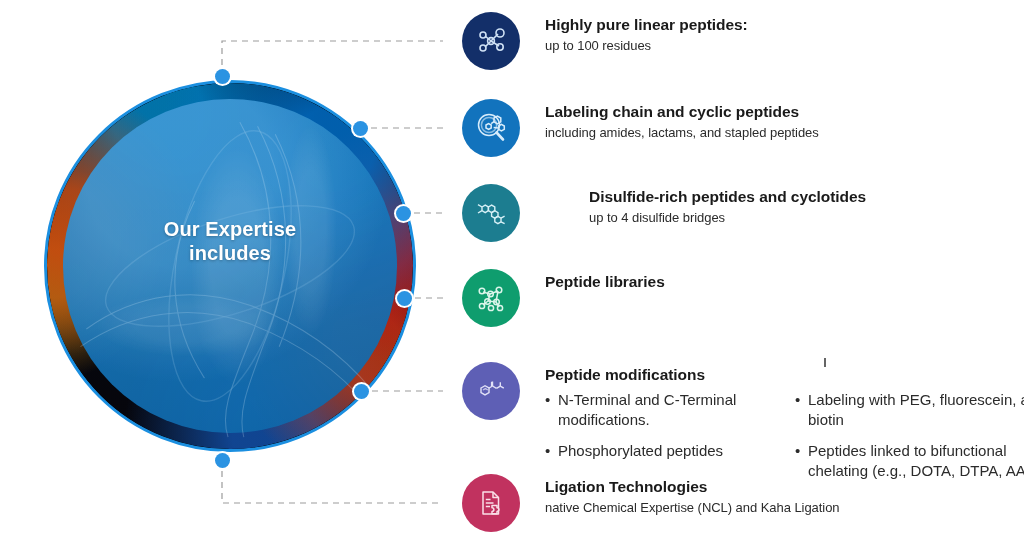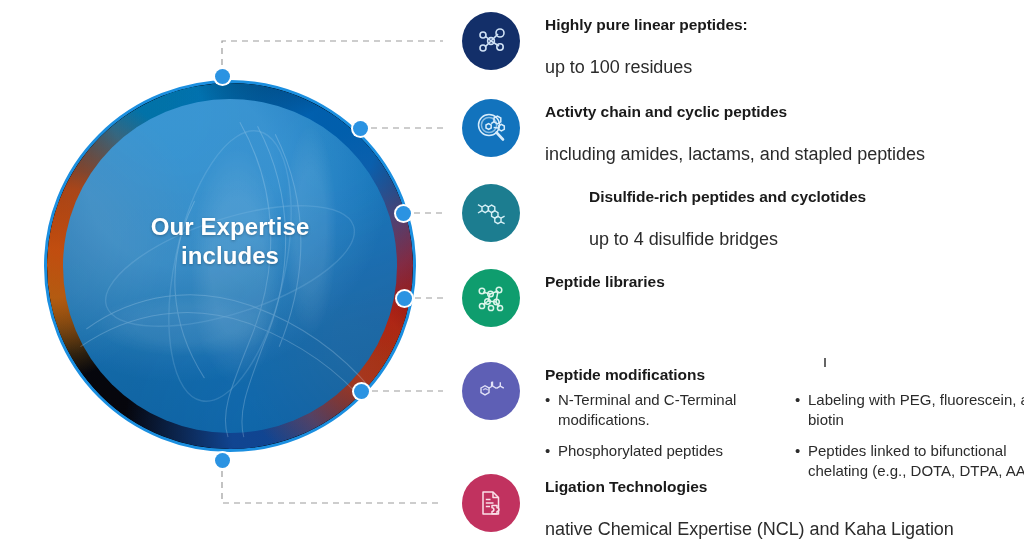--- a/index.html
+++ b/index.html
@@ -75,21 +75,21 @@
   .hero-strands svg { position: absolute; inset: 0; width: 100%; height: 100%; }
 
   .hero-title {
     position: absolute;
     left: 0; right: 0;
     top: 42%;
     transform: translateY(-42%);
     text-align: center;
     color: #ffffff;
     font-weight: bold;
-    font-size: 24px;
+    font-size: 20px;
     line-height: 1.22;
     letter-spacing: .1px;
     text-shadow: 0 1px 3px rgba(0,0,0,.28);
     padding: 0 34px;
     box-sizing: border-box;
   }
 
   
   .node-dot {
     position: absolute;
@@ -140,24 +140,24 @@
     padding-top: 3px;
   }
   .item-title {
     font-size: 15.5px;
     font-weight: bold;
     color: #1a1a1a;
     line-height: 1.32;
     letter-spacing: -.05px;
   }
   .item-sub {
-    font-size: 18px;
+    font-size: 13px;
     color: #2b2b2b;
     line-height: 1.35;
-    margin-top: 20px;
+    margin-top: 2px;
     letter-spacing: -.05px;
   }
 
   
   .mod-cols {
     display: flex;
     margin-top: 5px;
   }
   .mod-col { width: 226px; }
   .mod-col.right { width: 270px; margin-left: 24px; }
@@ -270,21 +270,21 @@
           <line x1="23.5" y1="22.5" x2="30" y2="29.5" stroke-width="2.6" stroke-linecap="round"></line>
           <path d="M21,8 l3.4,-1.9 3.4,1.9 0,3.9 -3.4,2 -3.4,-2 z"></path>
           <path d="M25.5,16 l2.9,-1.6 2.9,1.6 0,3.3 -2.9,1.7 -2.9,-1.7 z"></path>
           <path d="M13,15 l2.6,-1.5 2.6,1.5 0,3 -2.6,1.5 -2.6,-1.5 z"></path>
           <line x1="18.2" y1="13.6" x2="21.3" y2="11.4"></line>
           <line x1="20.6" y1="17.4" x2="25.4" y2="18"></line>
         </g>
       </svg>
     </div>
     <div class="item-text">
-      <div class="item-title">Activty chain and cyclic peptides</div>
+      <div class="item-title">Labeling chain and cyclic peptides</div>
       <div class="item-sub">including amides, lactams, and stapled peptides</div>
     </div>
   </div>
 
   <div class="item" style="left:0; top:184px;gap:44px;">
     <div class="badge" style="background:#1c7d90;">
       <svg width="36" height="34" viewBox="0 0 36 34" xmlns="http://www.w3.org/2000/svg">
         <g stroke="#d6f0f6" stroke-width="1.4" fill="none">
           <path d="M9,11 l3.2,-1.9 3.2,1.9 0,3.7 -3.2,1.9 -3.2,-1.9 z"></path>
           <path d="M15.4,11 l3.2,-1.9 3.2,1.9 0,3.7 -3.2,1.9 -3.2,-1.9 z"></path>

